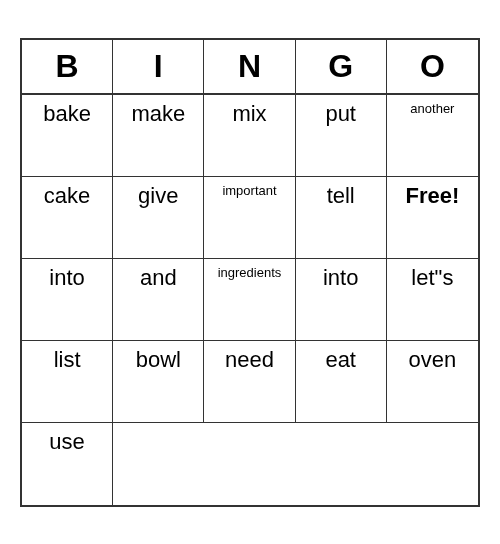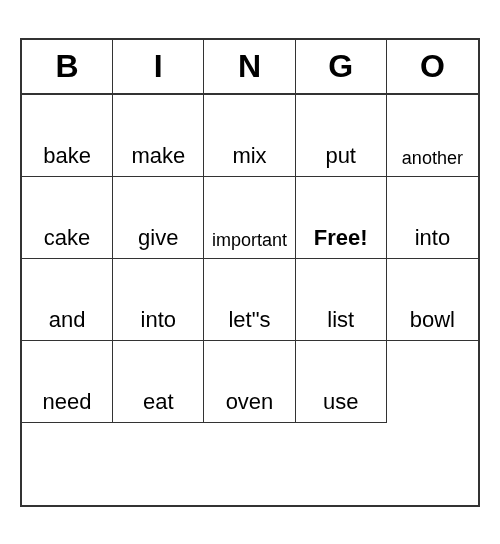--- a/index.html
+++ b/index.html
@@ -44,42 +44,42 @@
     .bingo-grid {
       display: grid;
       grid-template-columns: repeat(5, 1fr);
       grid-template-rows: repeat(5, 1fr);
     }
 
     .bingo-cell {
       border-right: 1px solid #333;
       border-bottom: 1px solid #333;
       display: flex;
-      align-items: flex-end;
+      align-items: flex-start;
       justify-content: center;
       text-align: center;
       min-height: 82px;
       padding: 6px 4px;
     }
 
     .bingo-cell:nth-child(5n) {
       border-right: none;
     }
 
     .bingo-cell:nth-child(n+21) {
       border-bottom: none;
     }
 
     .cell-text {
       font-size: 22px;
       line-height: 1.2;
     }
 
     .cell-text.small {
-      font-size: 18px;
+      font-size: 13px;
     }
 
     .cell-text.free {
       font-size: 22px;
       font-weight: bold;
     }
   </style>
 </head>
 <body>
 
@@ -110,27 +110,33 @@
       <div class="bingo-cell">
         <span class="cell-text">cake</span>
       </div>
       <div class="bingo-cell">
         <span class="cell-text">give</span>
       </div>
       <div class="bingo-cell">
         <span class="cell-text small">important</span>
       </div>
       <div class="bingo-cell">
+        <span class="cell-text">tell</span>
+      </div>
+      <div class="bingo-cell">
         <span class="cell-text free">Free!</span>
       </div>
       <div class="bingo-cell">
         <span class="cell-text">into</span>
       </div>
       <div class="bingo-cell">
         <span class="cell-text">and</span>
+      </div>
+      <div class="bingo-cell">
+        <span class="cell-text small">ingredients</span>
       </div>
       <div class="bingo-cell">
         <span class="cell-text">into</span>
       </div>
       <div class="bingo-cell">
         <span class="cell-text">let"s</span>
       </div>
       <div class="bingo-cell">
         <span class="cell-text">list</span>
       </div>

